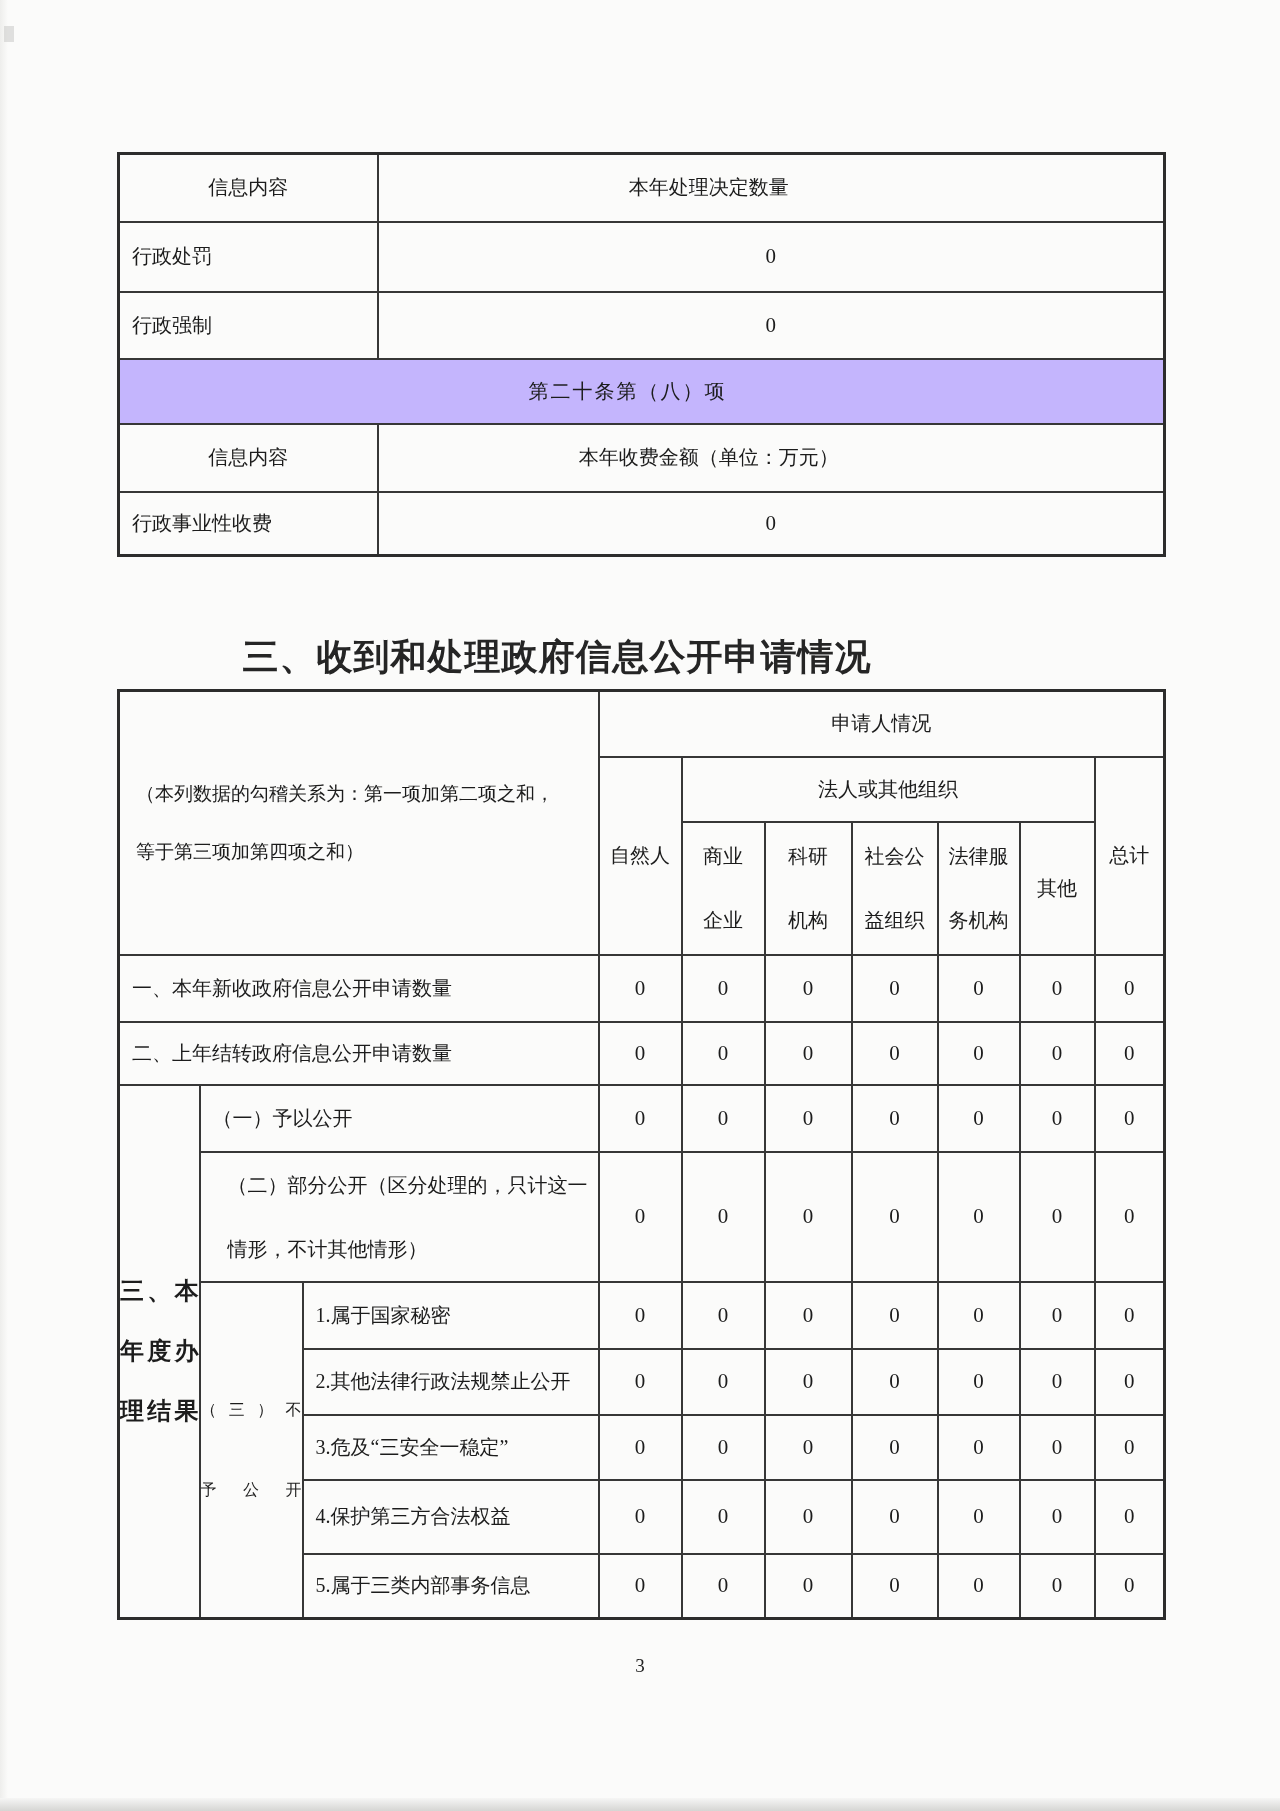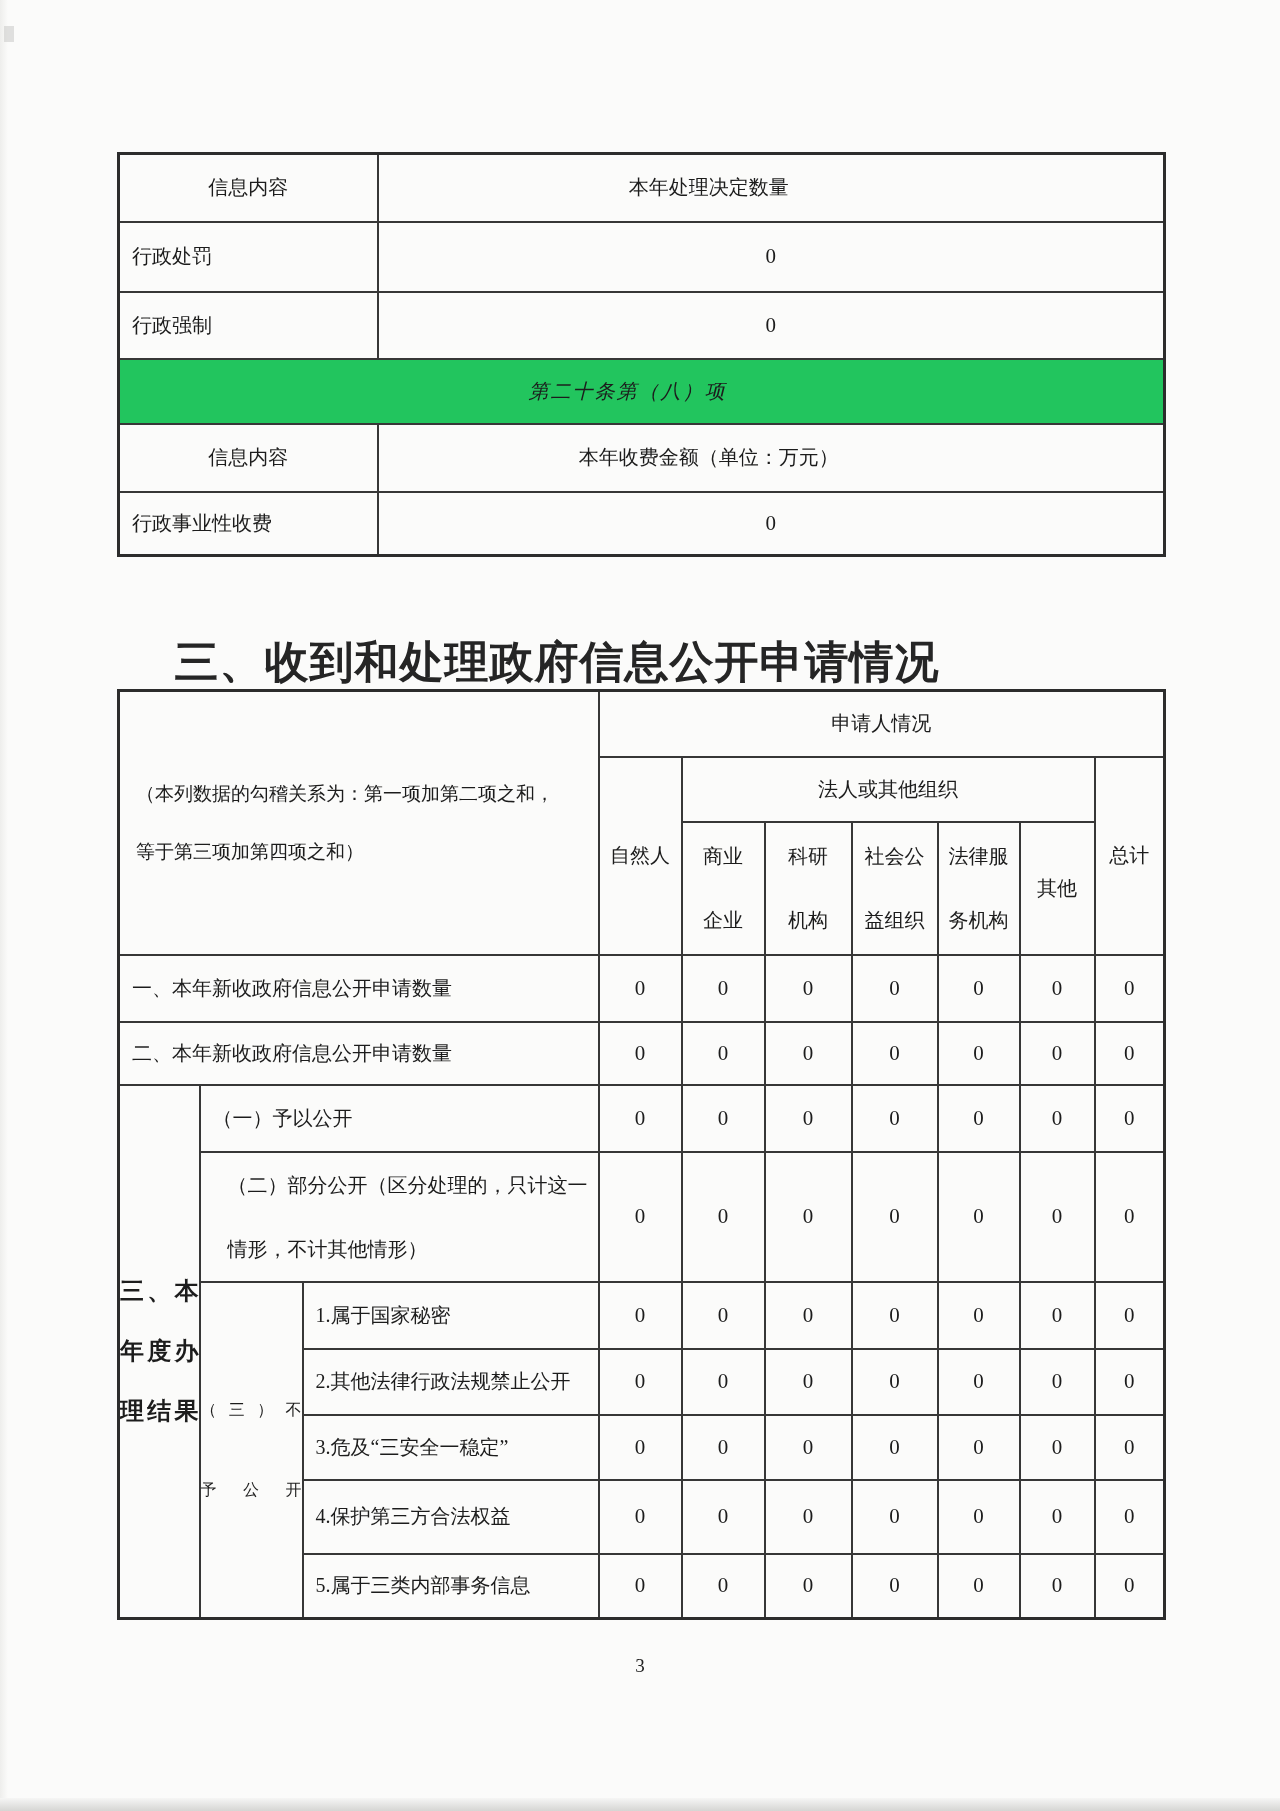--- a/index.html
+++ b/index.html
@@ -18,39 +18,39 @@
 
   table { border-collapse:collapse; table-layout:fixed; position:absolute;
     border:3px solid #2c2c2c; }
   td { border:2px solid #373737; font-size:20px; vertical-align:middle;
     padding:0; overflow:hidden; }
   .l { text-align:left; padding-left:12px;margin-left:8px; }
   .c { text-align:center; }
   .v { font-size:21px; text-align:center; }
   .shiftl { padding-right:124px; }
   .divider-cell { text-align:center; padding-right:28px; letter-spacing:2px; }
-  tr.blue td { background:#22c55e;font-style:italic; }
+  tr.blue td { background:#c4b5fd; }
 
   
   .r63{height:63px}.r64{height:74px}.r65{height:65px}.r66{height:66px}
   .r67{height:67px}.r68{height:68px}.r70{height:70px}.r72{height:64px}
   .r130{height:130px}.r133{height:133px}
 
   .note { vertical-align:middle;border-radius:19px; }
   .note div { line-height:58px; padding-left:16px; font-size:19px; text-align:left; }
   .org div { line-height:64px; text-align:center; }
   .jus div { text-align:justify; text-align-last:justify; line-height:60px;
     padding:0 0; font-size:24px;font-weight:bold; }
   .jus2 div { text-align:justify; text-align-last:justify; line-height:80px;
     padding:0 0; font-size:16px; }
   .wrap2 div { line-height:64px; padding-left:27px; text-align:left; font-size:20px; }
 
   .sec-title { position:absolute; left:117px; top:633px; width:1046px;
     box-sizing:border-box; padding-right:166px; text-align:center;
-    font-family:"DejaVu Sans", sans-serif; font-weight:bold; font-size:44px;
+    font-family:"DejaVu Sans", sans-serif; font-weight:bold; font-size:36px;
     letter-spacing:1px; color:#252525; }
   .page-num { position:absolute; left:117px; top:1655px; width:1046px;
     text-align:center; font-size:19px; color:#222; }
 </style>
 </head>
 <body>
 
 <div class="left-strip"></div>
 <div class="corner-mark"></div>
 
@@ -138,21 +138,21 @@
     <td class="l" colspan="3">一、本年新收政府信息公开申请数量</td>
     <td class="v">0</td>
     <td class="v">0</td>
     <td class="v">0</td>
     <td class="v">0</td>
     <td class="v">0</td>
     <td class="v">0</td>
     <td class="v">0</td>
   </tr>
   <tr class="r63">
-    <td class="l" colspan="3">二、本年新收政府信息公开申请数量</td>
+    <td class="l" colspan="3">二、上年结转政府信息公开申请数量</td>
     <td class="v">0</td>
     <td class="v">0</td>
     <td class="v">0</td>
     <td class="v">0</td>
     <td class="v">0</td>
     <td class="v">0</td>
     <td class="v">0</td>
   </tr>
 
   <tr class="r67">

